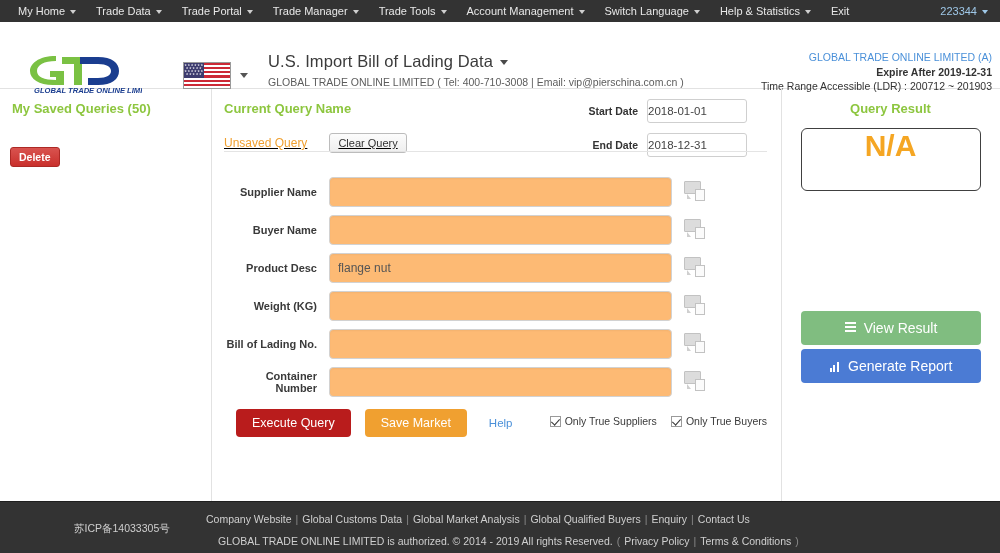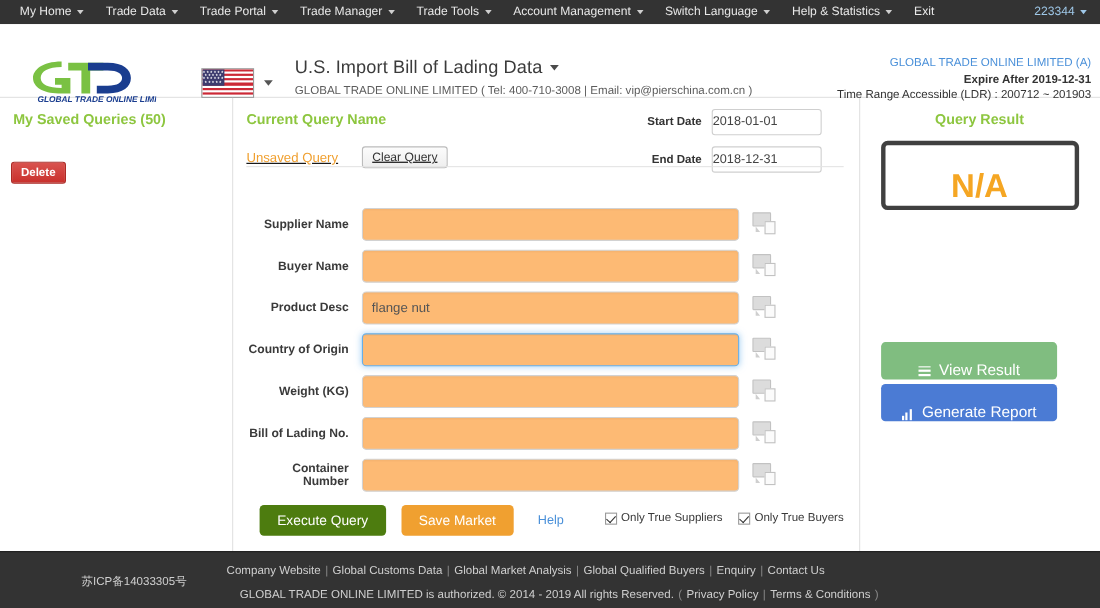--- a/index.html
+++ b/index.html
@@ -169,21 +169,21 @@
     font-size:11.5px; color:#444;
     padding:0 0;
     font-family:"Liberation Sans", sans-serif;
     background:#fff;
   }
   #mid-divider {
     position:absolute; left:12px; right:14px; top:62px;
     border-top:1px solid #e4e4e4;
   }
 
-  #form-area { margin-top:36px; }
+  #form-area { margin-top:24px; }
   .f-row {
     display:flex; align-items:center;
     margin-bottom:8px;
   }
   .f-label {
     width:105px; text-align:right; padding-right:12px;
     font-size:11px; color:#3a3a3a; font-weight:bold;
   }
   .f-input {
     width:343px; height:30px;
@@ -225,21 +225,21 @@
     display:flex; align-items:center;
     margin-top:12px; margin-left:12px;
     position:relative;
   }
   .btn {
     border:none; border-radius:4px;
     color:#fff; font-size:12.5px;
     padding:7px 16px; cursor:pointer;
     font-family:"Liberation Sans", sans-serif;
   }
-  #execute-btn { background:#4d7c0f; }
+  #execute-btn { background:#b91c1c; }
   #save-btn { background:#f0a030; margin-left:14px; }
   #help-link {
     margin-left:22px; color:#4a90d9; font-size:11.5px;
     cursor:pointer;
   }
   #checks {
     position:absolute; right:14px; top:6px;
     display:flex; align-items:center;
   }
   .chk-wrap { display:flex; align-items:center; margin-left:14px; cursor:pointer; }
@@ -261,31 +261,31 @@
     position:relative;
     padding-top:12px;
   }
   #qr-title {
     text-align:center; color:#8dc63f;
     font-size:13px; font-weight:bold;
   }
   #qr-box {
     margin:12px auto 0 auto;
     width:180px; height:63px;
-    border:4px solid #404040; border-radius:6px;
-    display:flex; align-items:flex-end; justify-content:center;
+    border:1px solid #404040; border-radius:6px;
+    display:flex; align-items:flex-start; justify-content:center;
     background:#fff;
   }
   #qr-value { color:#f5a623; font-size:30px; font-weight:bold; }
   #view-btn, #report-btn {
     position:absolute; left:19px;
-    width:160px; height:34px;
+    width:180px; height:34px;
     border:none; border-radius:4px;
     color:#fff; font-size:14px;
-    display:flex; align-items:flex-end; justify-content:center;
+    display:flex; align-items:center; justify-content:center;
     cursor:pointer;
     font-family:"Liberation Sans", sans-serif;
   }
   #view-btn { top:222px; background:#80bd80; }
   #report-btn { top:260px; background:#4b7bd4; }
   .mini-icon { margin-right:8px; display:inline-block; }
   .list-ic span {
     display:block; width:11px; height:1.8px; background:#fff; margin-bottom:2px;
   }
   .bar-ic { display:flex; align-items:flex-end; height:11px; }
@@ -417,29 +417,20 @@
           <input class="f-input" value="" style="">
           <div class="bubble-icon">
             <div class="bub-body"></div>
             <div class="bub-tail"></div>
             <div class="bub-page"></div>
           </div>
         </div>
         <div class="f-row">
           <div class="f-label">Product Desc</div>
           <input class="f-input" value="flange nut" style="">
-          <div class="bubble-icon">
-            <div class="bub-body"></div>
-            <div class="bub-tail"></div>
-            <div class="bub-page"></div>
-          </div>
-        </div>
-        <div class="f-row">
-          <div class="f-label">Country of Origin</div>
-          <input class="f-input focused" autofocus="" value="" style="">
           <div class="bubble-icon">
             <div class="bub-body"></div>
             <div class="bub-tail"></div>
             <div class="bub-page"></div>
           </div>
         </div>
         <div class="f-row">
           <div class="f-label">Weight (KG)</div>
           <input class="f-input" value="" style="">
           <div class="bubble-icon">

